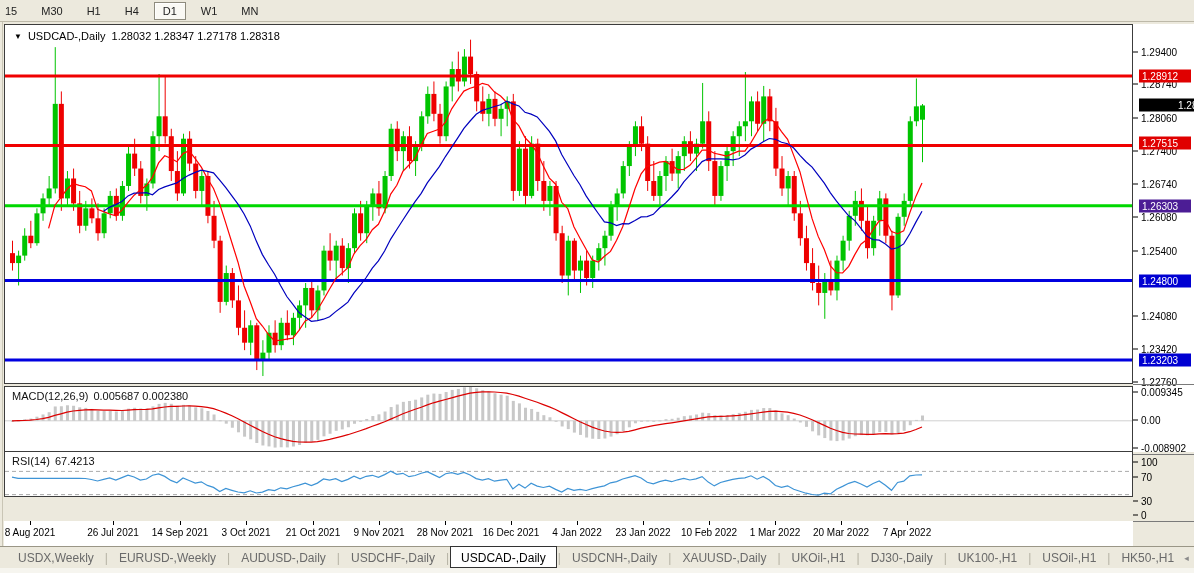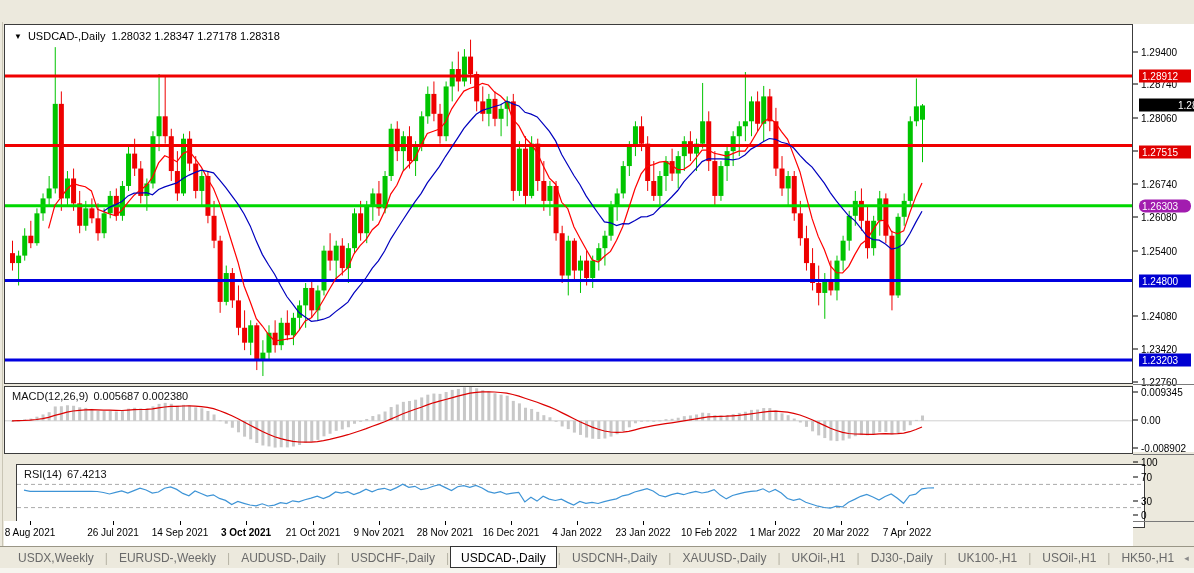--- a/index.html
+++ b/index.html
@@ -9,21 +9,21 @@
   
   .toolbar{position:absolute;left:0;top:0;width:1194px;height:22px;background:#ECE9DD;
     border-bottom:1px solid #BDB9A9;display:flex;align-items:center;font-size:11px;color:#222;}
   .tfbtn{padding:2px 8px;margin:0 3px;border:1px solid transparent;cursor:default;white-space:nowrap;}
   .tfbtn.active{background:#FAF9F4;border:1px solid #8E8B7D;box-shadow:inset 1px 1px 0 #fff;}
   .tfbtn.clip{margin-left:-4px;}
   
   .panel{position:absolute;left:4px;width:1129px;background:#fff;border:1px solid #3c3c3c;}
   .p-main{top:24px;height:360px;}
   .p-macd{top:386px;height:68px;}
-  .p-rsi{top:464px;height:64px;margin-left:12px;}
+  .p-rsi{top:451px;height:46px;}
   svg{display:block;}
   .chart-title{position:absolute;left:9px;top:5px;font-size:11px;color:#000;display:flex;gap:6px;align-items:center;}
   .dd-icon{font-size:8px;color:#000;}
   .ind-label{position:absolute;left:7px;top:3px;font-size:11px;color:#111;}
   .ind-label span{margin-right:5px;}
   
   .axis{position:absolute;left:1133px;top:24px;width:61px;height:428px;background:#fff;font-size:10px;}
   .axis .tick{position:absolute;left:0;transform:translateY(-50%);display:flex;align-items:center;color:#000;white-space:nowrap;}
   .axis .tick .dash{width:5px;height:1px;background:#000;margin-right:3px;}
   .badge{position:absolute;left:6px;transform:translateY(-50%);min-width:52px;height:13px;line-height:13px;
@@ -42,20 +42,29 @@
   .tabarrows{margin-left:auto;margin-right:8px;display:flex;gap:10px;font-size:9px;color:#000;align-items:center;}
   .tabarrows .dis{color:#8a8a8a;}
   .bottomstrip{position:absolute;left:0;top:568px;width:1194px;height:5px;background:#F6F5EF;}
   .frame-l{position:absolute;left:0;top:22px;width:3px;height:524px;background:#ECE9DD;border-right:1px solid #C9C5B5;}
 </style>
 </head>
 <body>
 
 <div class="screen">
 
+  <div class="toolbar" id="tfToolbar">
+      <div class="tfbtn clip">15</div>
+      <div class="tfbtn">M30</div>
+      <div class="tfbtn">H1</div>
+      <div class="tfbtn">H4</div>
+      <div class="tfbtn active">D1</div>
+      <div class="tfbtn">W1</div>
+      <div class="tfbtn">MN</div>
+    </div>
 
   <div class="frame-l"></div>
 
   <div class="panel p-main">
     <svg id="mainSvg" width="1127" height="358">
         <line x1="7.5" y1="215.69562195969434" x2="7.5" y2="245.5496872828355" stroke="#EE0000" stroke-width="1"></line>
         <rect x="5" y="228.1348158443362" width="5" height="9.95135510771371" fill="#EE0000"></rect>
         <line x1="13.60738255033557" y1="225.64697706740807" x2="13.60738255033557" y2="260.4767199444055" stroke="#00C400" stroke-width="1"></line>
         <rect x="11.10738255033557" y="230.62265462126547" width="5" height="7.463516330784444" fill="#00C400"></rect>
         <line x1="19.71476510067114" y1="203.25642807505253" x2="19.71476510067114" y2="235.59833217512178" stroke="#00C400" stroke-width="1"></line>
@@ -546,22 +555,22 @@
       <div class="tick" style="top: 94.294px;"><span class="dash"></span>1.28060</div>
       <div class="tick" style="top: 127.133px;"><span class="dash"></span>1.27400</div>
       <div class="tick" style="top: 159.973px;"><span class="dash"></span>1.26740</div>
       <div class="tick" style="top: 192.812px;"><span class="dash"></span>1.26080</div>
       <div class="tick" style="top: 226.647px;"><span class="dash"></span>1.25400</div>
       <div class="tick" style="top: 292.326px;"><span class="dash"></span>1.24080</div>
       <div class="tick" style="top: 325.165px;"><span class="dash"></span>1.23420</div>
       <div class="tick" style="top: 358.005px;"><span class="dash"></span>1.22760</div>
       <div class="badge" style="top: 51.9012px; background: rgb(224, 0, 0);">1.28912</div>
       <div class="badge" style="top: 81.4567px; background: rgb(0, 0, 0); padding-left: 39px;">1.28318</div>
-      <div class="badge" style="top: 128px; background: rgb(224, 0, 0);">1.27515</div>
-      <div class="badge" style="top: 181.717px; background: #a21caf; border-radius: 6px;">1.26303</div>
+      <div class="badge" style="top: 119px; background: rgb(224, 0, 0);">1.27515</div>
+      <div class="badge" style="top: 181.717px; background: #4c1d95;">1.26303</div>
       <div class="badge" style="top: 256.501px; background: rgb(0, 0, 210);">1.24800</div>
       <div class="badge" style="top: 335.963px; background: rgb(0, 0, 210);">1.23203</div>
       <div class="sep" style="top: 360px;"></div>
       <div class="sep" style="top: 430px;"></div>
       <div class="sep" style="top: 497px;"></div>
       <div class="tick" style="top: 368px;"><span class="dash"></span>0.009345</div>
       <div class="tick" style="top: 396px;"><span class="dash"></span>0.00</div>
       <div class="tick" style="top: 424px;"><span class="dash"></span>-0.008902</div>
       <div class="tick" style="top: 438px;"><span class="dash"></span>100</div>
       <div class="tick" style="top: 453px;"><span class="dash"></span>70</div>
@@ -570,21 +579,21 @@
     </div>
 
   <div class="timeaxis" id="timeAxis">
       <div class="tk" style="left: 26px;"></div>
       <div class="dt" style="left: 26px;">8 Aug 2021</div>
       <div class="tk" style="left: 109px;"></div>
       <div class="dt" style="left: 109px;">26 Jul 2021</div>
       <div class="tk" style="left: 176px;"></div>
       <div class="dt" style="left: 176px;">14 Sep 2021</div>
       <div class="tk" style="left: 242px;"></div>
-      <div class="dt" style="left: 242px; font-weight: bold;">3 Oct 2021</div>
+      <div class="dt" style="left: 242px;">3 Oct 2021</div>
       <div class="tk" style="left: 309px;"></div>
       <div class="dt" style="left: 309px;">21 Oct 2021</div>
       <div class="tk" style="left: 375px;"></div>
       <div class="dt" style="left: 375px;">9 Nov 2021</div>
       <div class="tk" style="left: 441px;"></div>
       <div class="dt" style="left: 441px;">28 Nov 2021</div>
       <div class="tk" style="left: 507px;"></div>
       <div class="dt" style="left: 507px;">16 Dec 2021</div>
       <div class="tk" style="left: 573px;"></div>
       <div class="dt" style="left: 573px;">4 Jan 2022</div>

